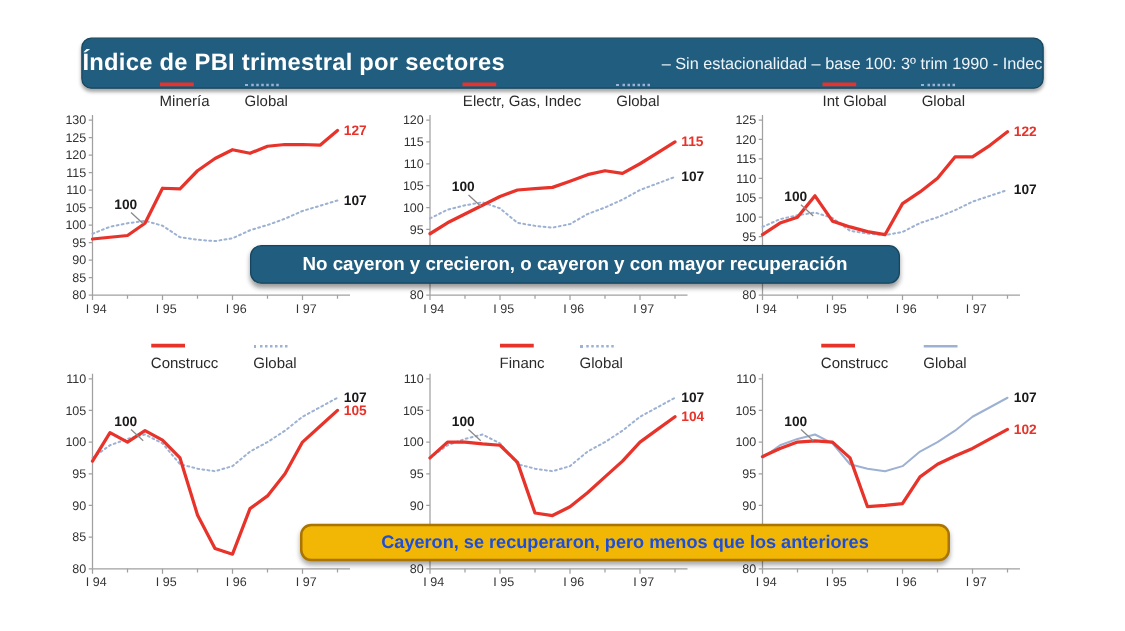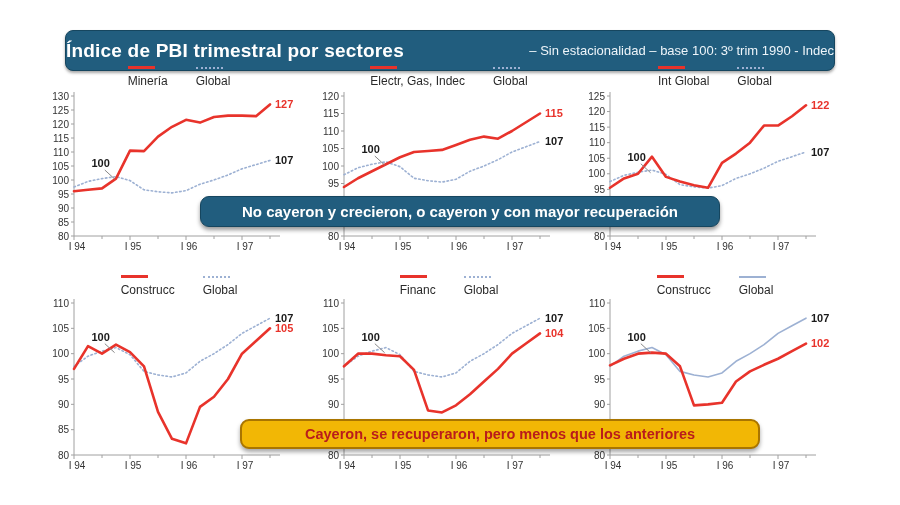--- a/index.html
+++ b/index.html
@@ -28,21 +28,21 @@
   .note{
     position:absolute;display:flex;align-items:center;justify-content:center;
     font-weight:bold;border-radius:9px;box-sizing:border-box;z-index:10;white-space:nowrap;
   }
   .note.blue{
     left:200px;top:196px;width:520px;height:31px;font-size:15px;color:#fff;
     background:var(--banner-blue,#215d7e);border:1px solid var(--banner-blue-border,#16465f);
     box-shadow:0 3px 4px rgba(0,0,0,.4);
   }
   .note.gold{
-    left:240px;top:419px;width:520px;height:30px;font-size:14.5px;color:#b91c1c;
+    left:240px;top:419px;width:520px;height:30px;font-size:14.5px;color:#1d4ed8;
     background:var(--banner-yellow,#f2b705);border:2px solid var(--banner-yellow-border,#a97500);
     box-shadow:0 3px 4px rgba(0,0,0,.35);
   }
   svg{display:block;}
   svg text{font-family:"Liberation Sans", sans-serif;}
 </style>
 </head>
 <body>
 
 <div class="title-bar">

